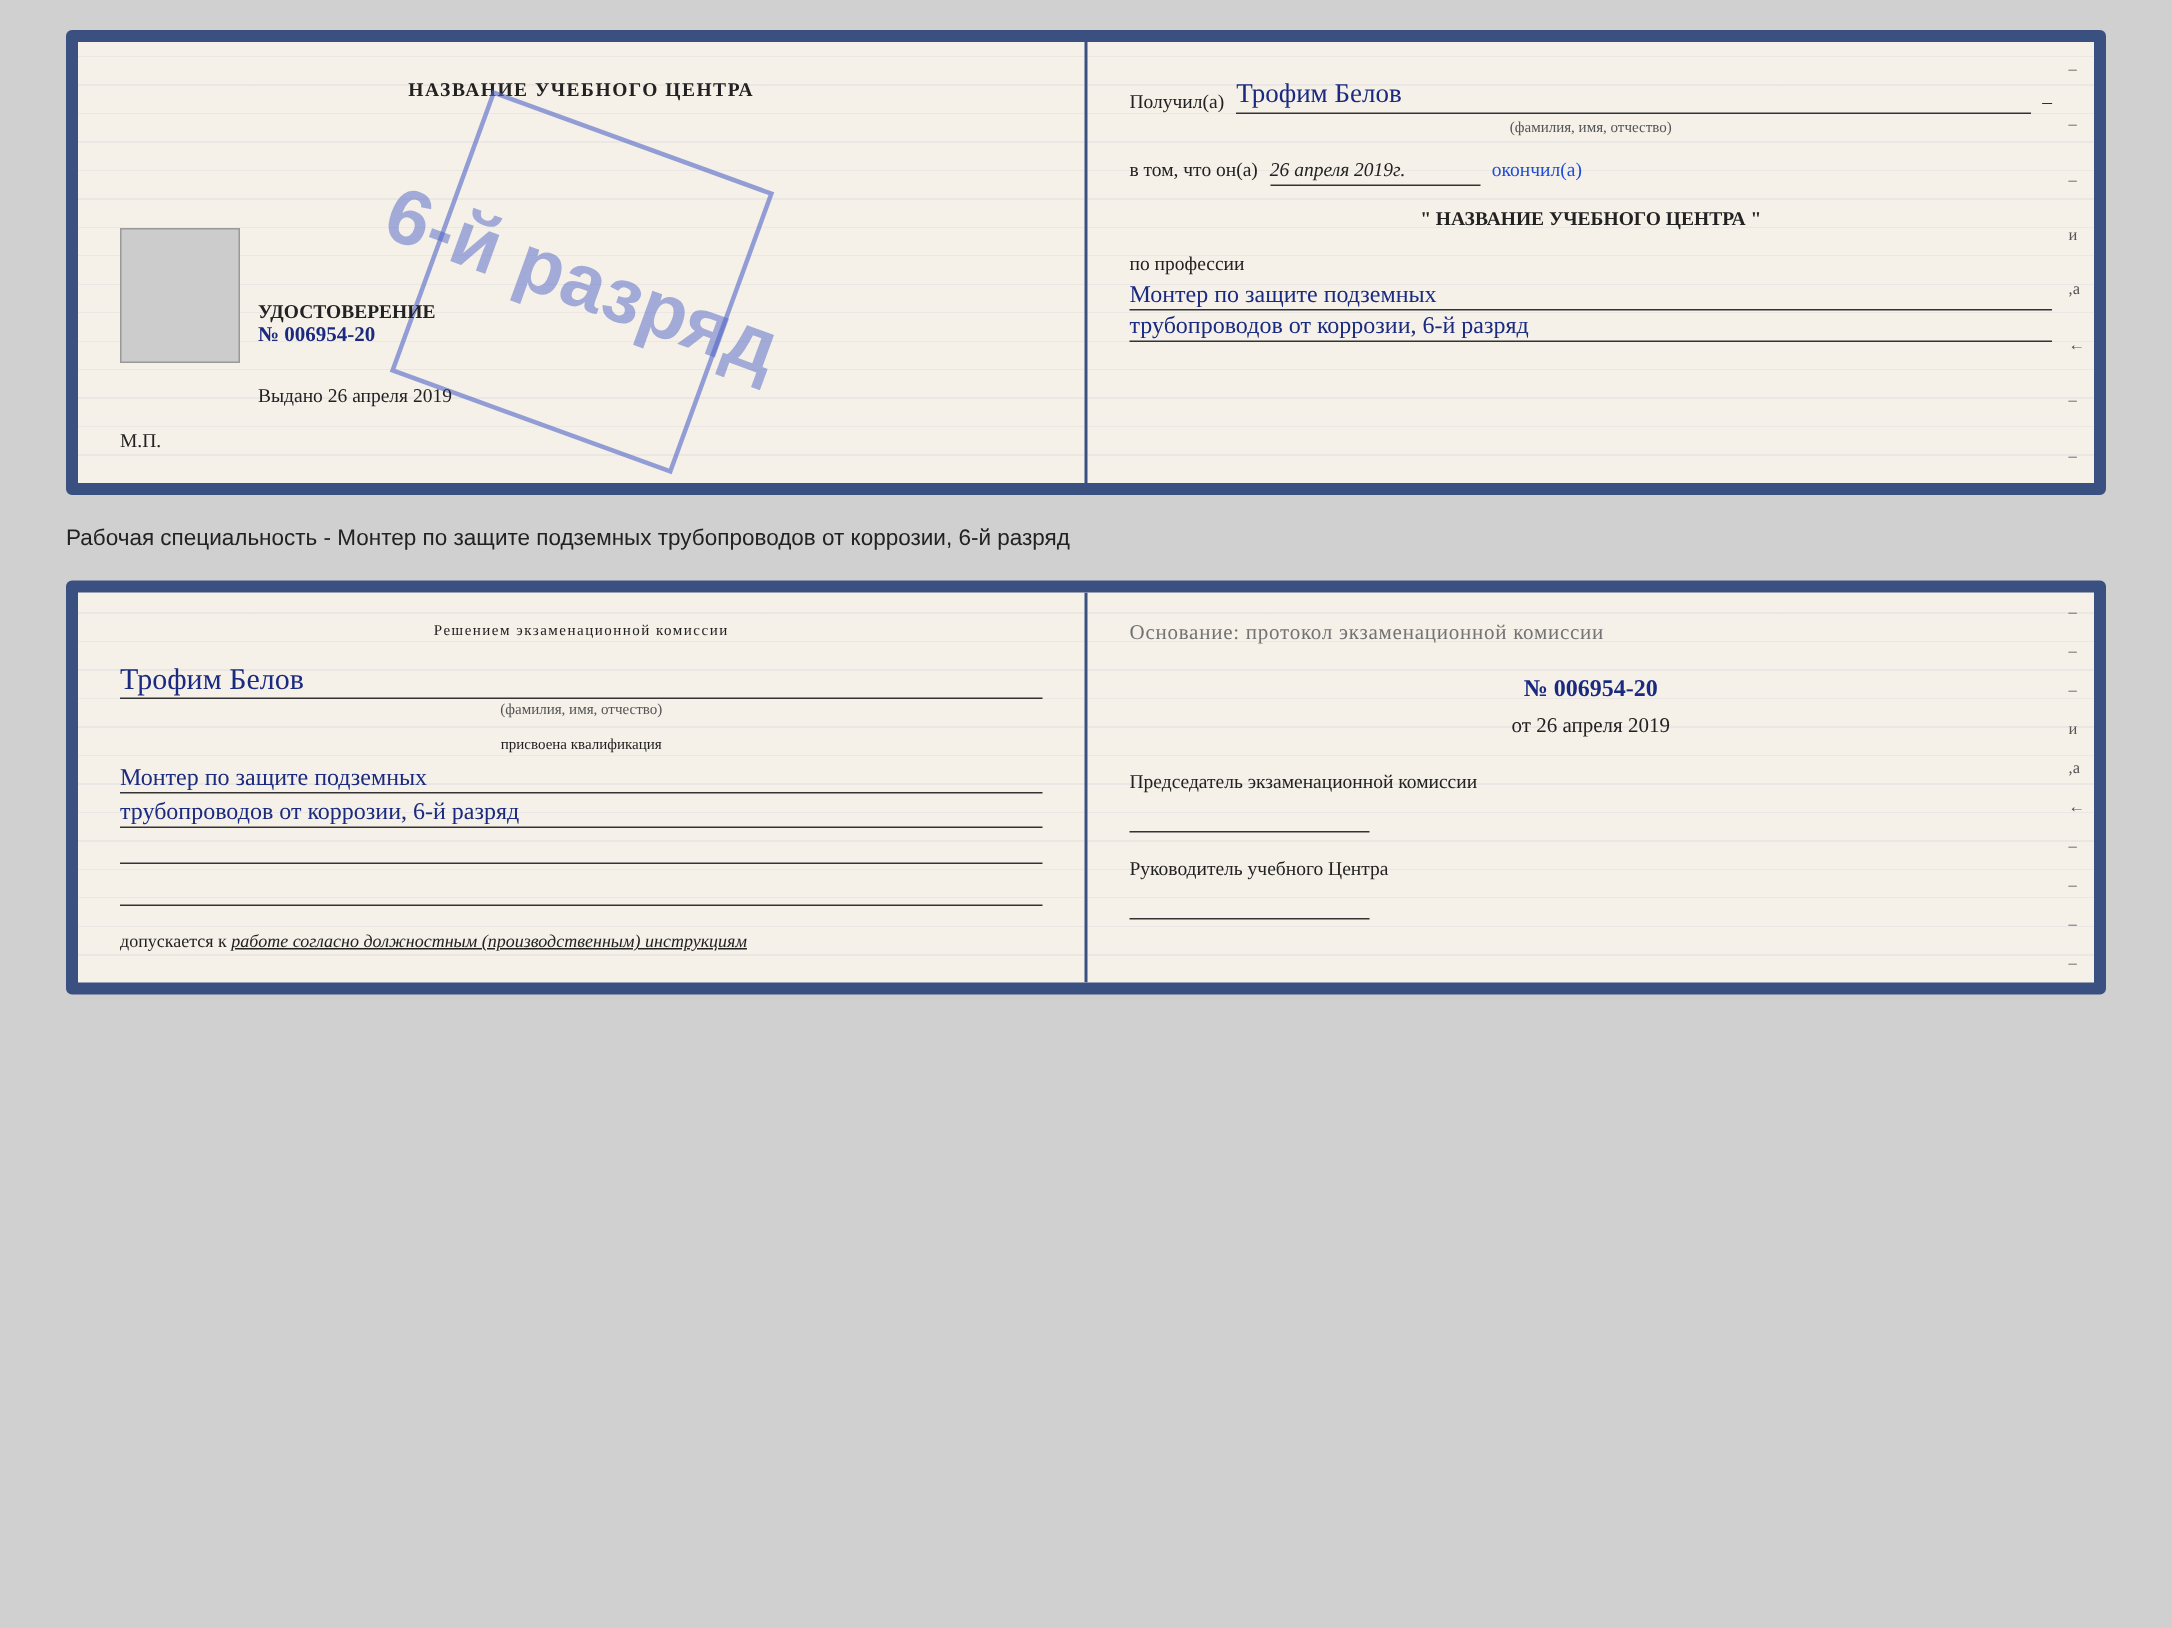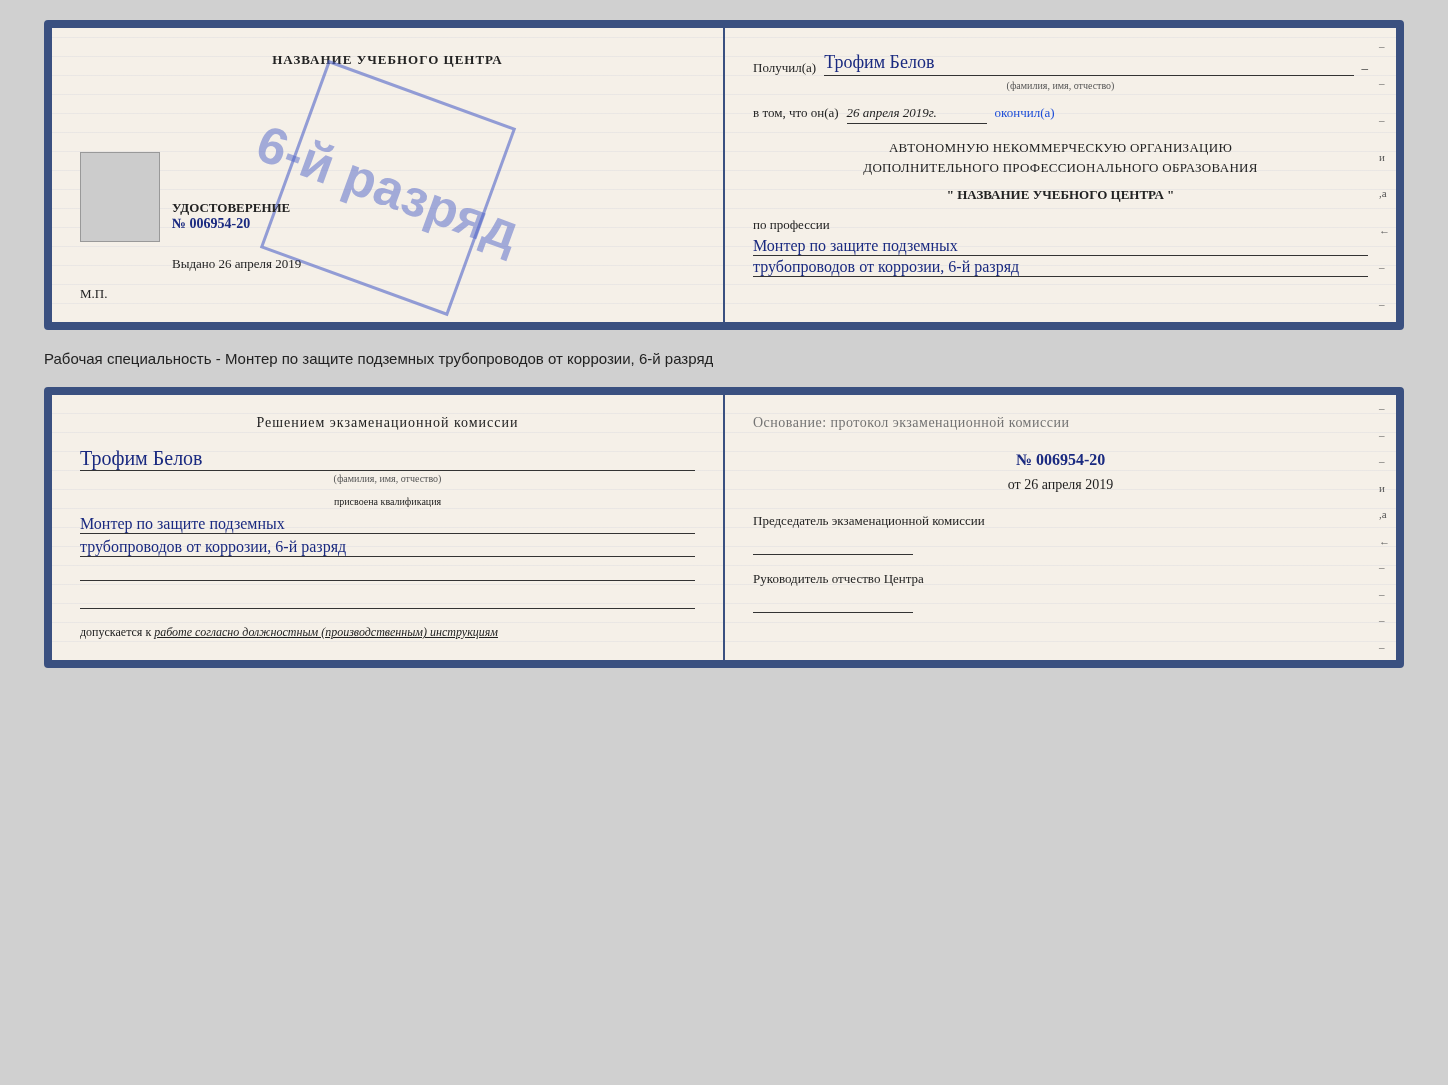--- a/index.html
+++ b/index.html
@@ -325,21 +325,21 @@
         0deg,
         transparent,
         transparent 18px,
         rgba(100,120,180,0.08) 18px,
         rgba(100,120,180,0.08) 19px
       );
       pointer-events: none;
     }
 
     .bottom-section-title {
-      font-size: 14px;
+      font-size: 10px;
       color: #222;
       text-align: center;
       letter-spacing: 1px;
       margin-bottom: 16px;
       position: relative;
       z-index: 2;
     }
 
     .bottom-name {
       font-size: 20px;
@@ -505,24 +505,20 @@
       <span class="poluchil-label">–</span>
     </div>
     <div class="fio-small">(фамилия, имя, отчество)</div>
 
     <div class="vtomchto-row">
       <span class="vtomchto-label">в том, что он(а)</span>
       <span class="vtomchto-date">26 апреля 2019г.</span>
       <span class="vtomchto-okончил">окончил(а)</span>
     </div>
 
-    <div class="org-block">
-      <div>АВТОНОМНУЮ НЕКОММЕРЧЕСКУЮ ОРГАНИЗАЦИЮ</div>
-      <div>ДОПОЛНИТЕЛЬНОГО ПРОФЕССИОНАЛЬНОГО ОБРАЗОВАНИЯ</div>
-    </div>
 
     <div class="org-name">" НАЗВАНИЕ УЧЕБНОГО ЦЕНТРА "</div>
 
     <div class="po-professii">по профессии</div>
     <span class="profession-name">Монтер по защите подземных</span>
     <span class="profession-name">трубопроводов от коррозии, 6-й разряд</span>
 
     <div class="right-margin-marks">
       <span class="margin-mark">–</span>
       <span class="margin-mark">–</span>
@@ -566,21 +562,21 @@
     <div class="osnov-number">№  006954-20</div>
 
     <div class="osnov-date">
       <span>от</span>
       <span>26 апреля 2019</span>
     </div>
 
     <div class="predsed-block">Председатель экзаменационной комиссии</div>
     <div class="sig-line"></div>
 
-    <div class="rukov-block">Руководитель отчество Центра</div>
+    <div class="rukov-block">Руководитель учебного Центра</div>
     <div class="sig-line"></div>
 
     <div class="bottom-right-margin-marks">
       <span class="margin-mark">–</span>
       <span class="margin-mark">–</span>
       <span class="margin-mark">–</span>
       <span class="margin-mark">и</span>
       <span class="margin-mark">,а</span>
       <span class="margin-mark">←</span>
       <span class="margin-mark">–</span>

